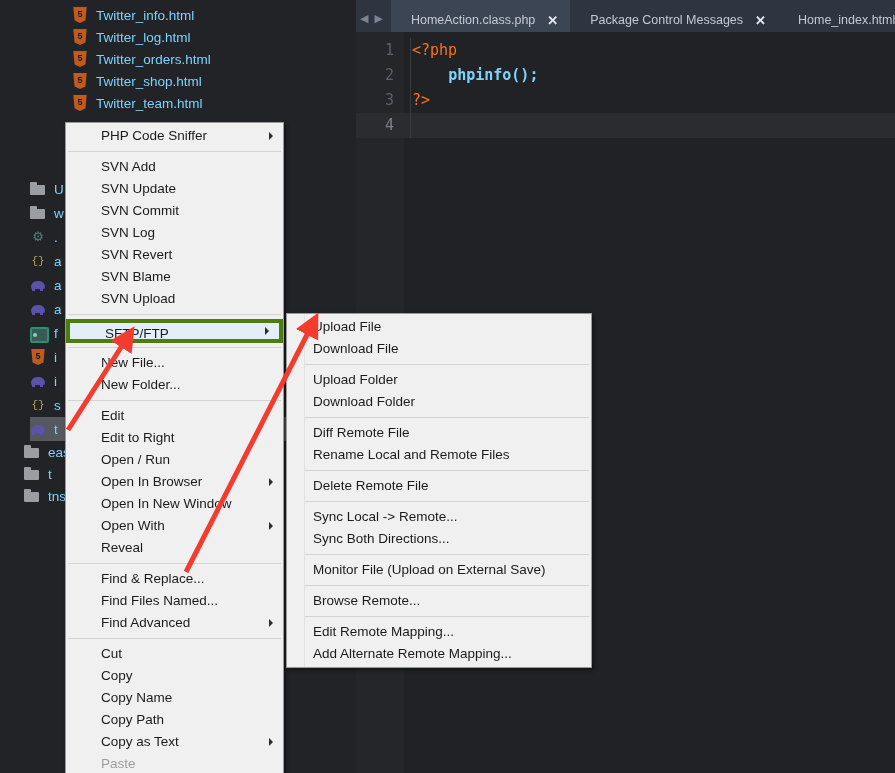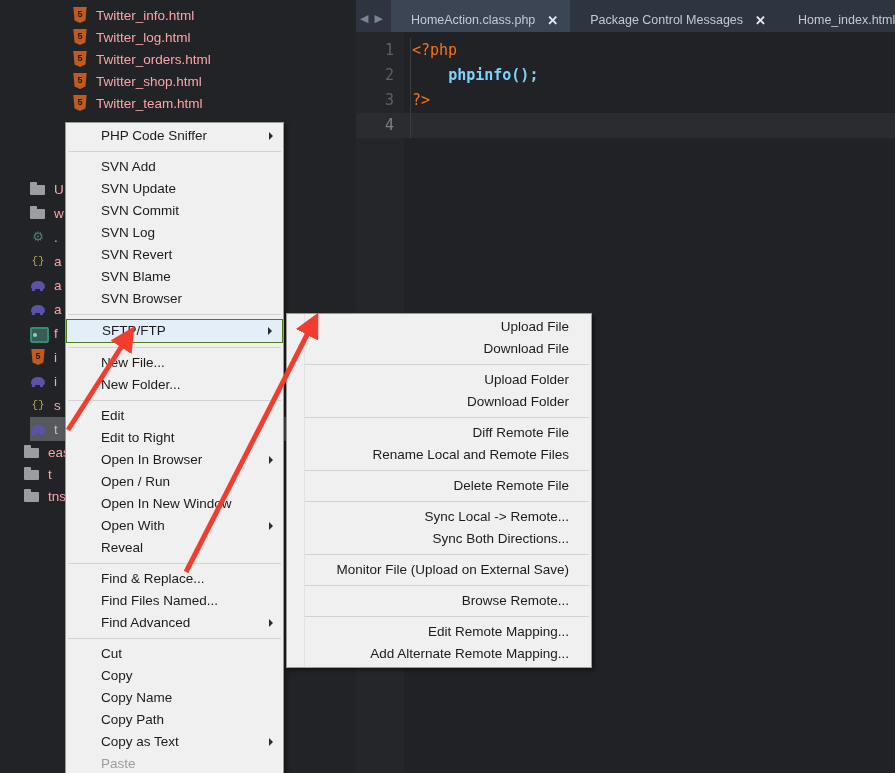--- a/index.html
+++ b/index.html
@@ -26,21 +26,21 @@
   .tree-row {
     position: relative;
     display: flex; align-items: center;
     height: 22px;
     padding-left: 0;
     color: #9aa0a6;
     font-size: 13.5px;
     white-space: nowrap;
   }
   .tree-row.selected { background: #55585c; }
-  .tree-row .tl { color: #fca5a5; }
+  .tree-row .tl { color: #7dd3fc; }
   .ti {
     width: 16px; height: 16px;
     margin-right: 8px;
     flex: 0 0 16px;
     display: inline-block;
     position: relative;
   }
 
   
   .icon-html5 {
@@ -176,37 +176,37 @@
     position: relative;
     height: 22px;
     line-height: 22px;
     padding: 0 22px 0 35px;
     white-space: nowrap;
     cursor: default;
   }
   .mi.disabled { color: #9d9d9d; }
   .mi.highlight {
     background: #e4eef8;
-    border: 1px solid #4d7c0f;
+    border: 4px solid #4d7c0f;
     height: 24px; line-height: 22px;
   }
   .mi .arrow {
     position: absolute; right: 10px; top: 50%;
     transform: translateY(-50%);
     width: 0; height: 0;
     border-left: 4px solid #2b2b2b;
     border-top: 4px solid transparent;
     border-bottom: 4px solid transparent;
   }
   .msep {
     height: 1px;
     margin: 4px 2px 4px 2px;
     background: #d3d3d3;
   }
-  #sub-menu .mi { padding-left: 14px; text-align: right; }
+  #sub-menu .mi { padding-left: 26px; }
   #sub-menu .msep { margin: 4px 2px; }
   
   #sub-menu::before {
     content:"";
     position:absolute; left:0; top:0; bottom:0; width:17px;
     background:#f0f0f0;
     border-right:1px solid #e2e2e2;
   }
 
   
@@ -347,31 +347,31 @@
 
   <div class="menu" id="main-menu">
       <div class="mi"><span>PHP Code Sniffer</span><span class="arrow"></span></div>
       <div class="msep"></div>
       <div class="mi"><span>SVN Add</span></div>
       <div class="mi"><span>SVN Update</span></div>
       <div class="mi"><span>SVN Commit</span></div>
       <div class="mi"><span>SVN Log</span></div>
       <div class="mi"><span>SVN Revert</span></div>
       <div class="mi"><span>SVN Blame</span></div>
-      <div class="mi"><span>SVN Browser</span></div>
+      <div class="mi"><span>SVN Upload</span></div>
       <div class="msep"></div>
       <div class="mi highlight"><span>SFTP/FTP</span><span class="arrow"></span></div>
       <div class="msep"></div>
       <div class="mi"><span>New File...</span></div>
       <div class="mi"><span>New Folder...</span></div>
       <div class="msep"></div>
       <div class="mi"><span>Edit</span></div>
       <div class="mi"><span>Edit to Right</span></div>
+      <div class="mi"><span>Open / Run</span></div>
       <div class="mi"><span>Open In Browser</span><span class="arrow"></span></div>
-      <div class="mi"><span>Open / Run</span></div>
       <div class="mi"><span>Open In New Window</span></div>
       <div class="mi"><span>Open With</span><span class="arrow"></span></div>
       <div class="mi"><span>Reveal</span></div>
       <div class="msep"></div>
       <div class="mi"><span>Find &amp; Replace...</span></div>
       <div class="mi"><span>Find Files Named...</span></div>
       <div class="mi"><span>Find Advanced</span><span class="arrow"></span></div>
       <div class="msep"></div>
       <div class="mi"><span>Cut</span></div>
       <div class="mi"><span>Copy</span></div>

